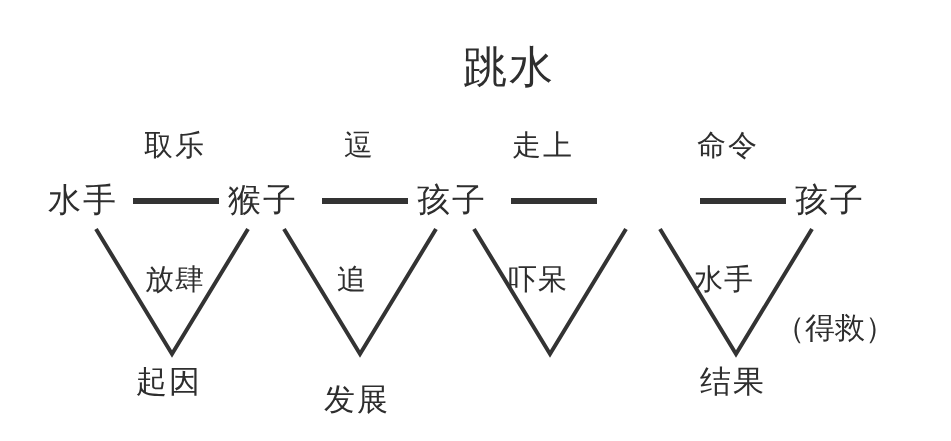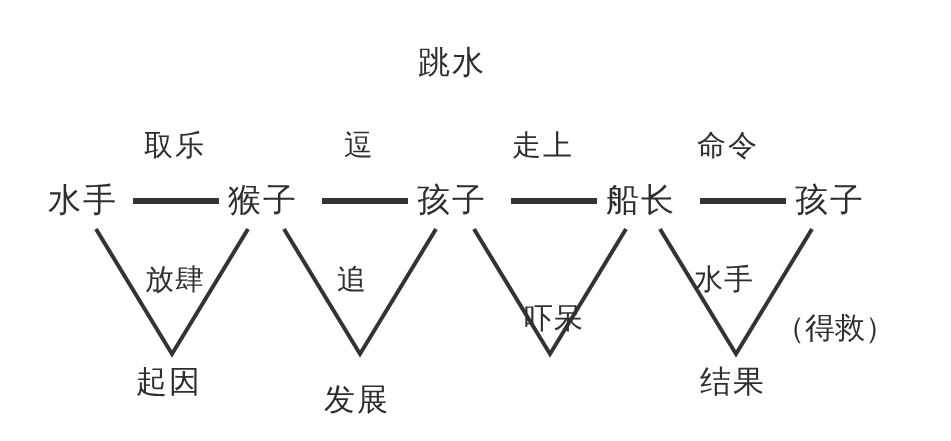--- a/index.html
+++ b/index.html
@@ -28,22 +28,23 @@
     height: 441px;
   }
   .txt {
     position: absolute;
     white-space: nowrap;
     line-height: 1;
     color: #2e2e2e;
     font-family: "Liberation Serif", "DejaVu Serif", serif;
   }
   .title-text {
-    font-size: 32px;
+    font-size: 44px;
     letter-spacing: 2px;
+    margin-left: 45px;
   }
   .node-text {
     font-size: 33px;
     letter-spacing: 2px;
   }
   .edge-label {
     font-size: 29px;
     letter-spacing: 2px;
   }
   .v-label {
@@ -84,26 +85,25 @@
   <div class="txt title-text" style="left:418px; top:46px;">跳水</div>
 
   <div class="txt edge-label" style="left:144px; top:131px;">取乐</div>
   <div class="txt edge-label" style="left:344px; top:131px;">逗</div>
   <div class="txt edge-label" style="left:512px; top:131px;">走上</div>
   <div class="txt edge-label" style="left:697px; top:131px;">命令</div>
 
   <div class="txt node-text" style="left:48px; top:184px;">水手</div>
   <div class="txt node-text" style="left:228px; top:184px;">猴子</div>
   <div class="txt node-text" style="left:417px; top:184px;">孩子</div>
-  <div class="txt node-text" style="left:606px; top:184px;">船长</div>
   <div class="txt node-text" style="left:795px; top:184px;">孩子</div>
 
   <div class="txt v-label" style="left:145px; top:265px;text-align:center;">放肆</div>
   <div class="txt v-label" style="left:337px; top:265px;">追</div>
-  <div class="txt v-label" style="left:524px; top:265px;margin-top:39px;">吓呆</div>
+  <div class="txt v-label" style="left:508px; top:265px;">吓呆</div>
   <div class="txt v-label" style="left:694px; top:265px;">水手</div>
 
   <div class="txt stage-text" style="left:136px; top:366px;">起因</div>
   <div class="txt stage-text" style="left:324px; top:384px;">发展</div>
   <div class="txt stage-text" style="left:700px; top:366px;">结果</div>
 
   <div class="txt note-text" style="left:775px; top:313px;">（得救）</div>
 
 </div>
 

